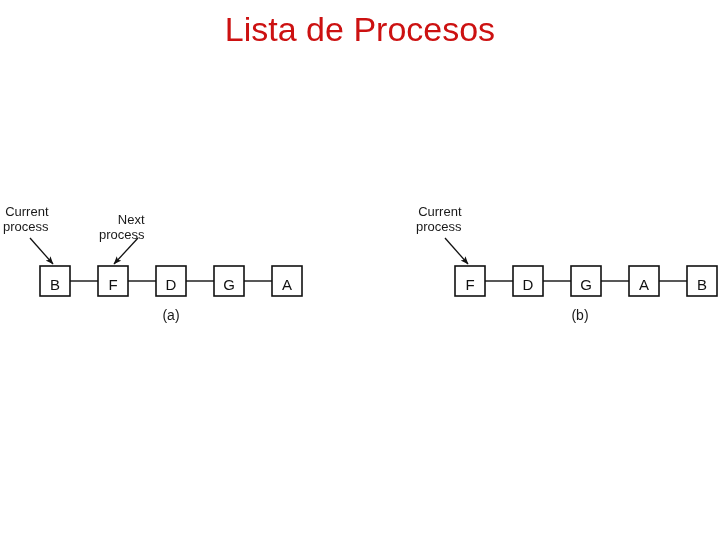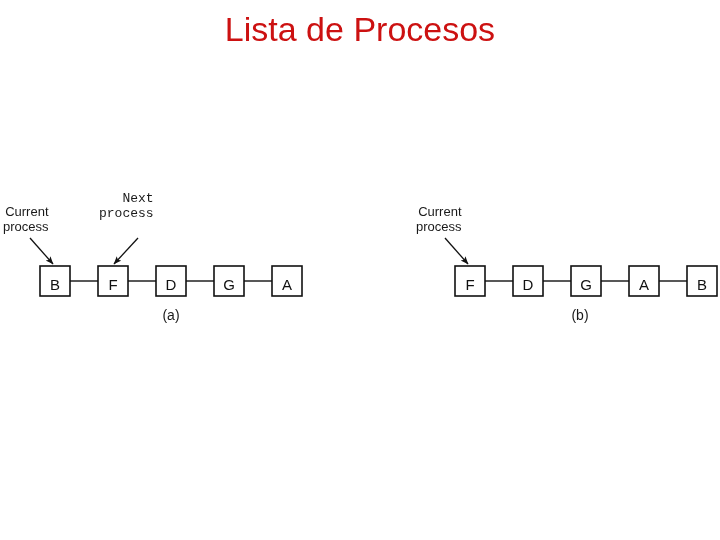--- a/index.html
+++ b/index.html
@@ -120,21 +120,21 @@
         <text class="proc-box-label" x="287" y="96.5" text-anchor="middle" dominant-baseline="middle">A</text>
       </g>
 
       <line x1="30" y1="48" x2="53" y2="74" stroke="#111111" stroke-width="1.3" marker-end="url(#arrowhead-a1)"></line>
       <line x1="138" y1="48" x2="114" y2="74" stroke="#111111" stroke-width="1.3" marker-end="url(#arrowhead-a2)"></line>
     </svg>
 
     <div class="callout-label" style="left:3px; top:14px;">Current
 process</div>
 
-    <div class="callout-label" style="left:99px; top:1px;font-family:Liberation Mono, monospace;">Next
+    <div class="callout-label" style="left:99px; top:22px;">Next
 process</div>
 
     <div class="fig-caption" style="left:141px; top:117px;">(a)</div>
   </div>
 
   <div class="figure" id="figure-b">
 
     <svg class="fig-svg" width="330" height="150" viewBox="0 0 330 150">
       <defs>
         <marker id="arrowhead-b1" markerWidth="9" markerHeight="9" refX="7.5" refY="3.2" orient="auto" markerUnits="userSpaceOnUse">

